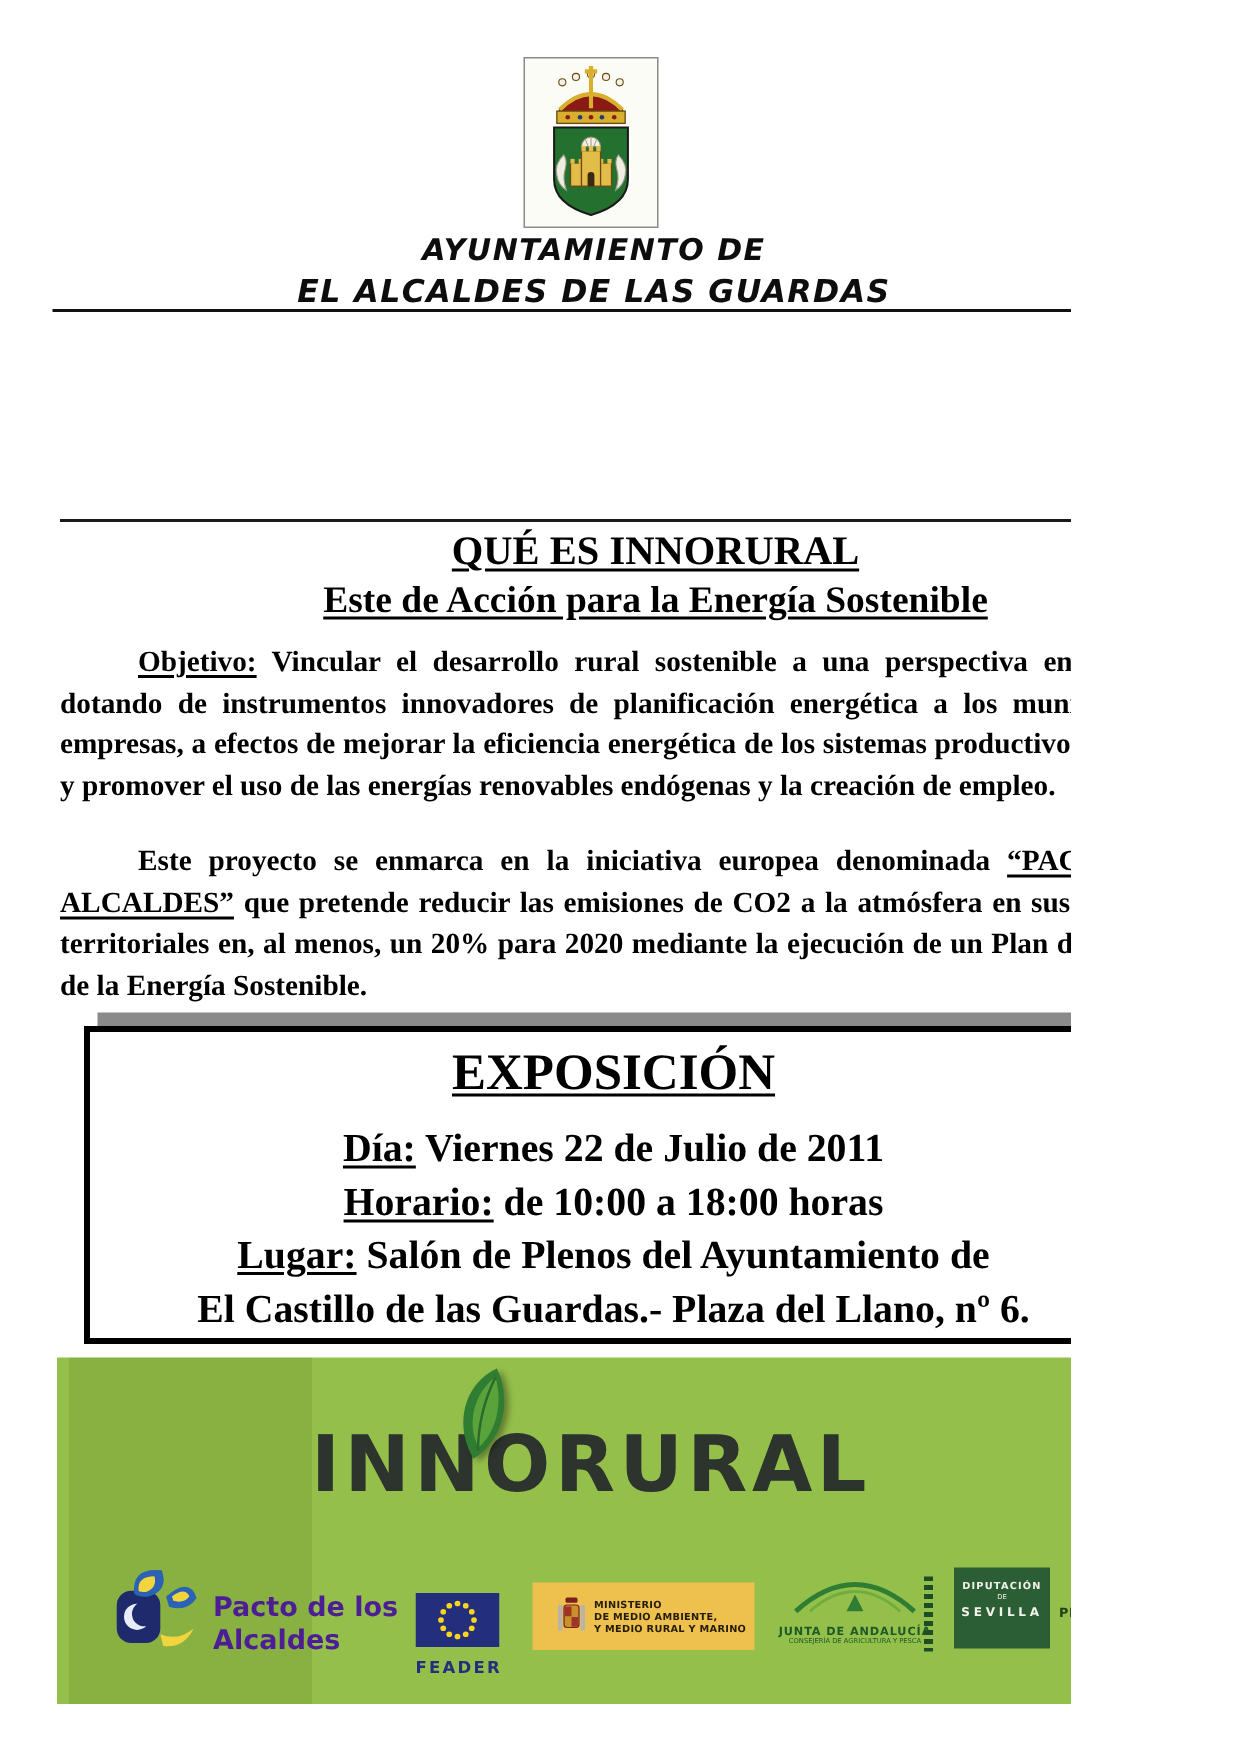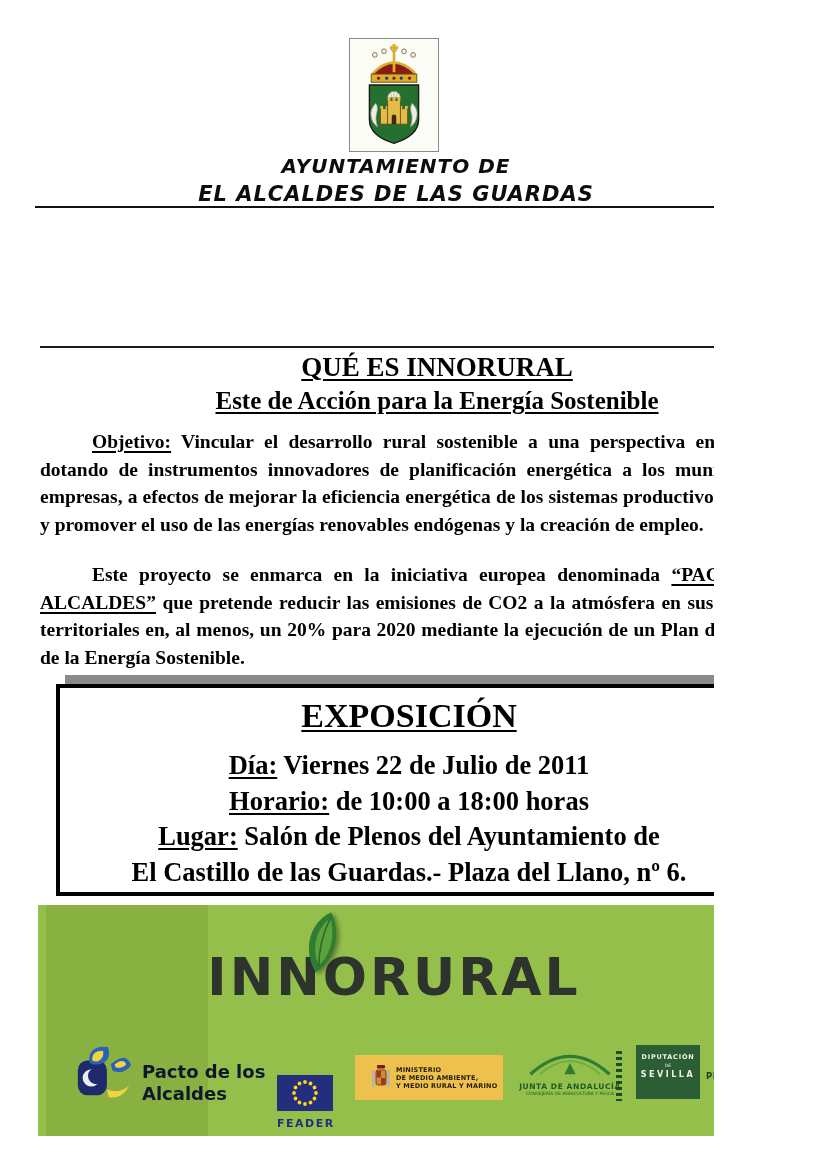--- a/index.html
+++ b/index.html
@@ -90,24 +90,24 @@
   }
   .leaf-icon {
     position:absolute; left:258px; top:4px; width:50px; height:66px;
     filter:drop-shadow(3px 2px 2px rgba(0,0,0,0.35));
   }
 
   .pacto { position:absolute; left:34px; top:138px; display:flex; }
   .pacto-text {
     margin-left:8px; margin-top:18px;
     font-family:"DejaVu Sans", sans-serif; font-weight:bold;
-    font-size:18px; line-height:22px; color:#0f172a;
-  }
-
-  .eu-flag-wrap { position:absolute; left:239px; top:170px; width:56px; text-align:center; }
+    font-size:18px; line-height:22px; color:#4c1d95;
+  }
+
+  .eu-flag-wrap { position:absolute; left:239px; top:157px; width:56px; text-align:center; }
   .feader-label {
     margin-top:2px; font-family:"DejaVu Sans", sans-serif; font-weight:bold;
     font-size:11px; letter-spacing:1.5px; color:#232f7d;
   }
 
   .ministerio {
     position:absolute; left:317px; top:150px; width:148px; height:45px;
     background:#eec04e; display:flex; align-items:center; box-sizing:border-box;
     padding-left:16px;
   }

